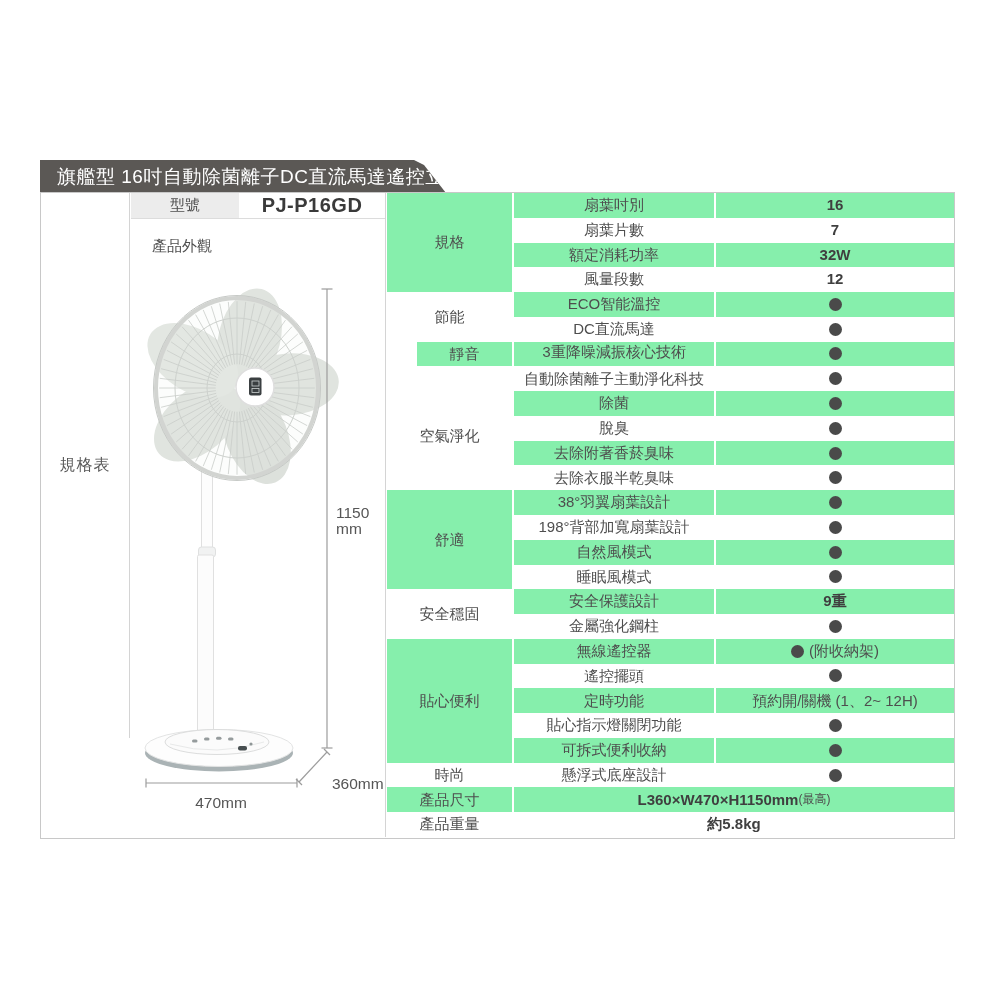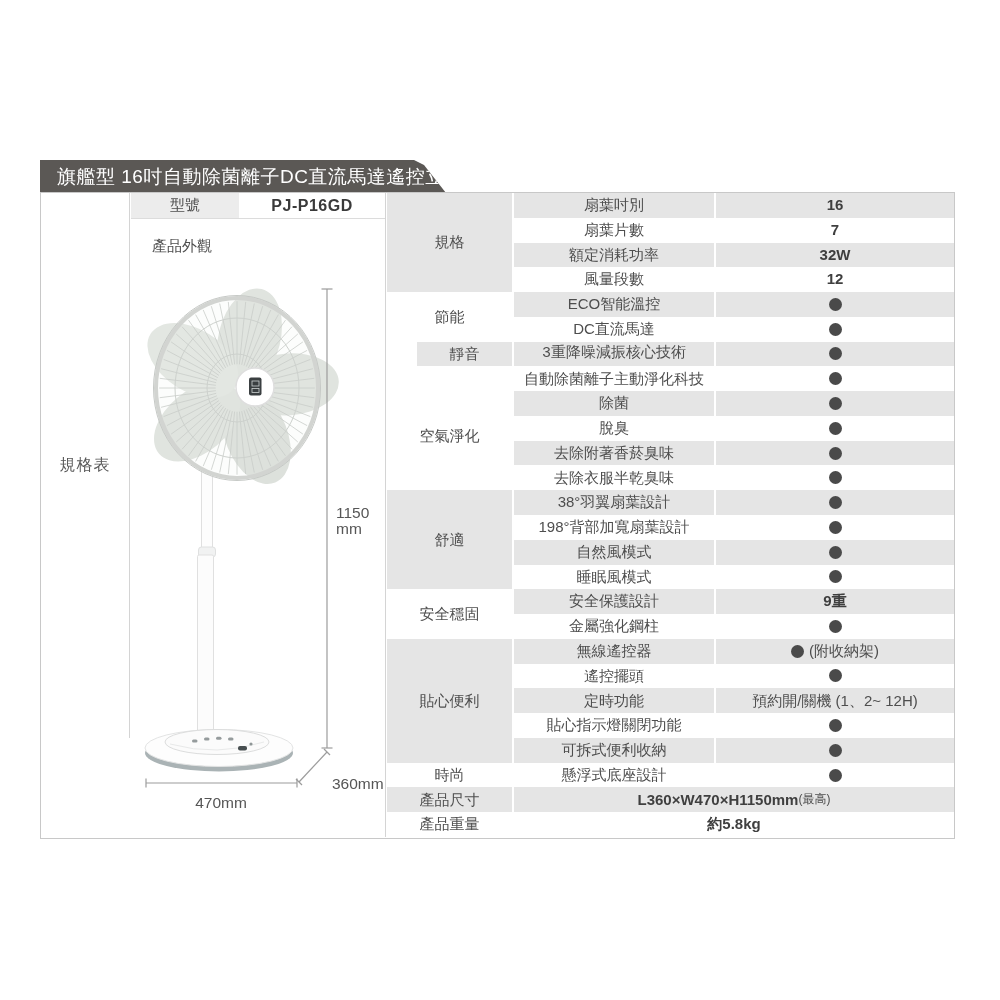--- a/index.html
+++ b/index.html
@@ -17,31 +17,31 @@
 
   .side-col{position:absolute;left:41px;top:193px;width:89px;height:545px;border-right:1px solid #d4d4d4;
             display:flex;align-items:center;justify-content:center;box-sizing:border-box;}
   .side-col span{font-size:16px;color:#585858;letter-spacing:1px;}
 
   
   .product-panel{position:absolute;left:131px;top:193px;width:255px;height:644px;border-right:1px solid #d4d4d4;box-sizing:border-box;}
   .model-row{position:absolute;left:0;top:0;width:254px;height:25px;display:flex;border-bottom:1px solid #dcdcdc;}
   .model-label{width:108px;background:#ececec;display:flex;align-items:center;justify-content:center;font-size:15px;color:#4e4e4e;}
   .model-value{flex:1;background:#fff;display:flex;align-items:center;justify-content:center;
-               font-size:16px;font-weight:700;color:#3a3a3a;letter-spacing:.5px;}
+               font-size:20px;font-weight:700;color:#3a3a3a;letter-spacing:.5px;}
   .appearance-label{position:absolute;left:21px;top:44px;font-size:15px;color:#4e4e4e;}
   .fan-svg{position:absolute;left:0;top:0;width:255px;height:644px;}
   .fan-svg text{font-family:"Liberation Sans","DejaVu Sans",sans-serif;fill:#565656;font-size:15.5px;}
 
   
   .spec-table{position:absolute;left:387px;top:193px;width:567px;height:644px;background:#fff;
               display:grid;grid-template-columns:125px 200px 238px;grid-template-rows:repeat(26,1fr);column-gap:2px;}
   .cell{display:flex;align-items:center;justify-content:center;font-size:15px;color:#4e4e4e;
         text-align:center;line-height:1.1;white-space:nowrap;}
-  .bg-g{background:#e5e5e5;}
+  .bg-g{background:#86efac;}
   .bg-w{background:#ffffff;}
   .val-strong{font-weight:600;color:#3f3f3f;}
   .dot{width:13px;height:13px;border-radius:50%;background:#4a4a4a;flex:0 0 auto;}
   .dot-gap{margin-left:5px;}
   .note{font-size:12px;margin-left:0;color:#4e4e4e;}
 </style>
 </head>
 <body>
 
 <div class="page">

